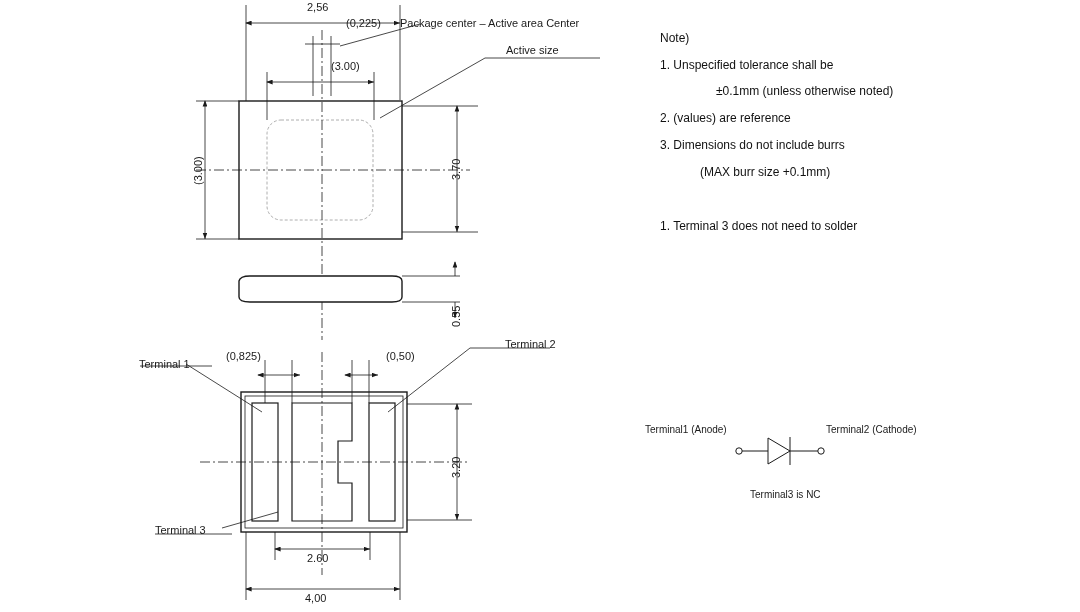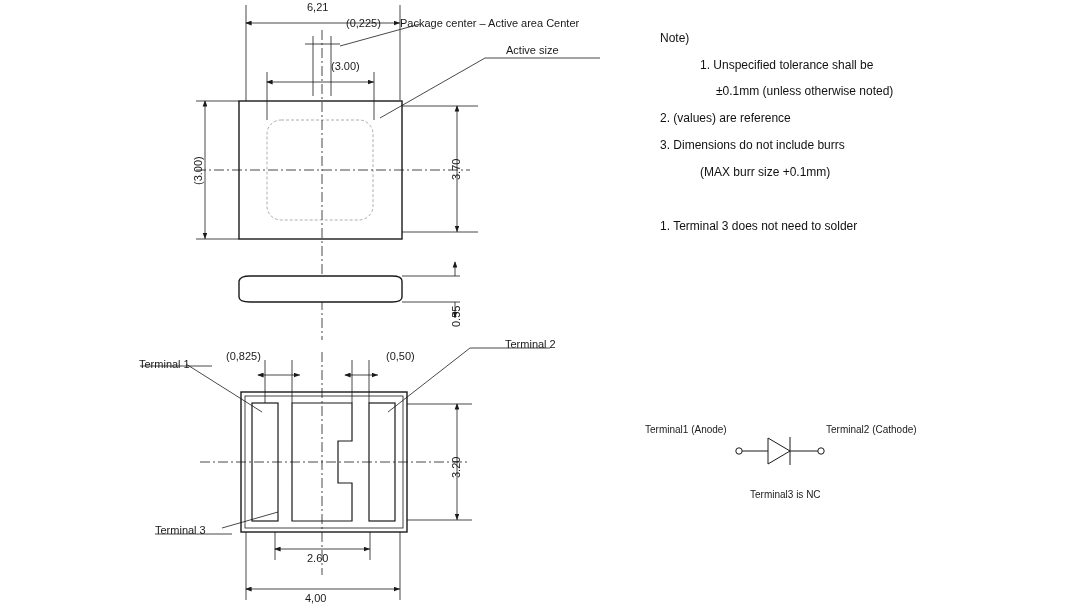--- a/index.html
+++ b/index.html
@@ -109,41 +109,41 @@
     <line class="thin" x1="155" y1="534" x2="232" y2="534"></line>
 
     <line class="ln" x1="742" y1="451" x2="768" y2="451"></line>
     <circle cx="739" cy="451" r="3.2" fill="#fff" stroke="#1a1a1a" stroke-width="1"></circle>
     <path class="ln" d="M768,438 L768,464 L790,451 Z" fill="none"></path>
     <line class="ln" x1="790" y1="437" x2="790" y2="465"></line>
     <line class="ln" x1="790" y1="451" x2="818" y2="451"></line>
     <circle cx="821" cy="451" r="3.2" fill="#fff" stroke="#1a1a1a" stroke-width="1"></circle>
   </svg>
 
-  <div class="lbl" style="left:307px;top:1px;">6,21</div>
+  <div class="lbl" style="left:307px;top:1px;">2,56</div>
   <div class="lbl" style="left:346px;top:17px;">(0,225)</div>
   <div class="lbl" style="left:400px;top:17px;">Package center – Active area Center</div>
   <div class="lbl" style="left:506px;top:44px;">Active size</div>
   <div class="lbl" style="left:331px;top:60px;">(3.00)</div>
   <div class="lbl rot" style="left:192px;top:185px;">(3.00)</div>
   <div class="lbl rot" style="left:450px;top:180px;">3.70</div>
   <div class="lbl rot" style="left:450px;top:327px;">0.55</div>
 
   <div class="lbl" style="left:139px;top:358px;">Terminal 1</div>
   <div class="lbl" style="left:505px;top:338px;">Terminal 2</div>
   <div class="lbl" style="left:155px;top:524px;">Terminal 3</div>
 
   <div class="lbl" style="left:226px;top:350px;">(0,825)</div>
   <div class="lbl" style="left:386px;top:350px;">(0,50)</div>
   <div class="lbl rot" style="left:450px;top:478px;">3.20</div>
   <div class="lbl" style="left:307px;top:552px;">2.60</div>
   <div class="lbl" style="left:305px;top:592px;">4,00</div>
 
   <div class="note" style="left:660px;top:31px;">Note)</div>
-  <div class="note" style="left:660px;top:58px;margin-left:40px;">1. Unspecified tolerance shall be</div>
+  <div class="note" style="left:660px;top:58px;">1. Unspecified tolerance shall be</div>
   <div class="note" style="left:716px;top:84px;">±0.1mm (unless otherwise noted)</div>
   <div class="note" style="left:660px;top:111px;">2. (values) are reference</div>
   <div class="note" style="left:660px;top:138px;">3. Dimensions do not include burrs</div>
   <div class="note" style="left:700px;top:165px;">(MAX burr size +0.1mm)</div>
   <div class="note" style="left:660px;top:219px;">1. Terminal 3 does not need to solder</div>
 
   <div class="lbl s10" style="left:645px;top:424px;">Terminal1 (Anode)</div>
   <div class="lbl s10" style="left:826px;top:424px;">Terminal2 (Cathode)</div>
   <div class="lbl s10" style="left:750px;top:489px;">Terminal3 is NC</div>
 

